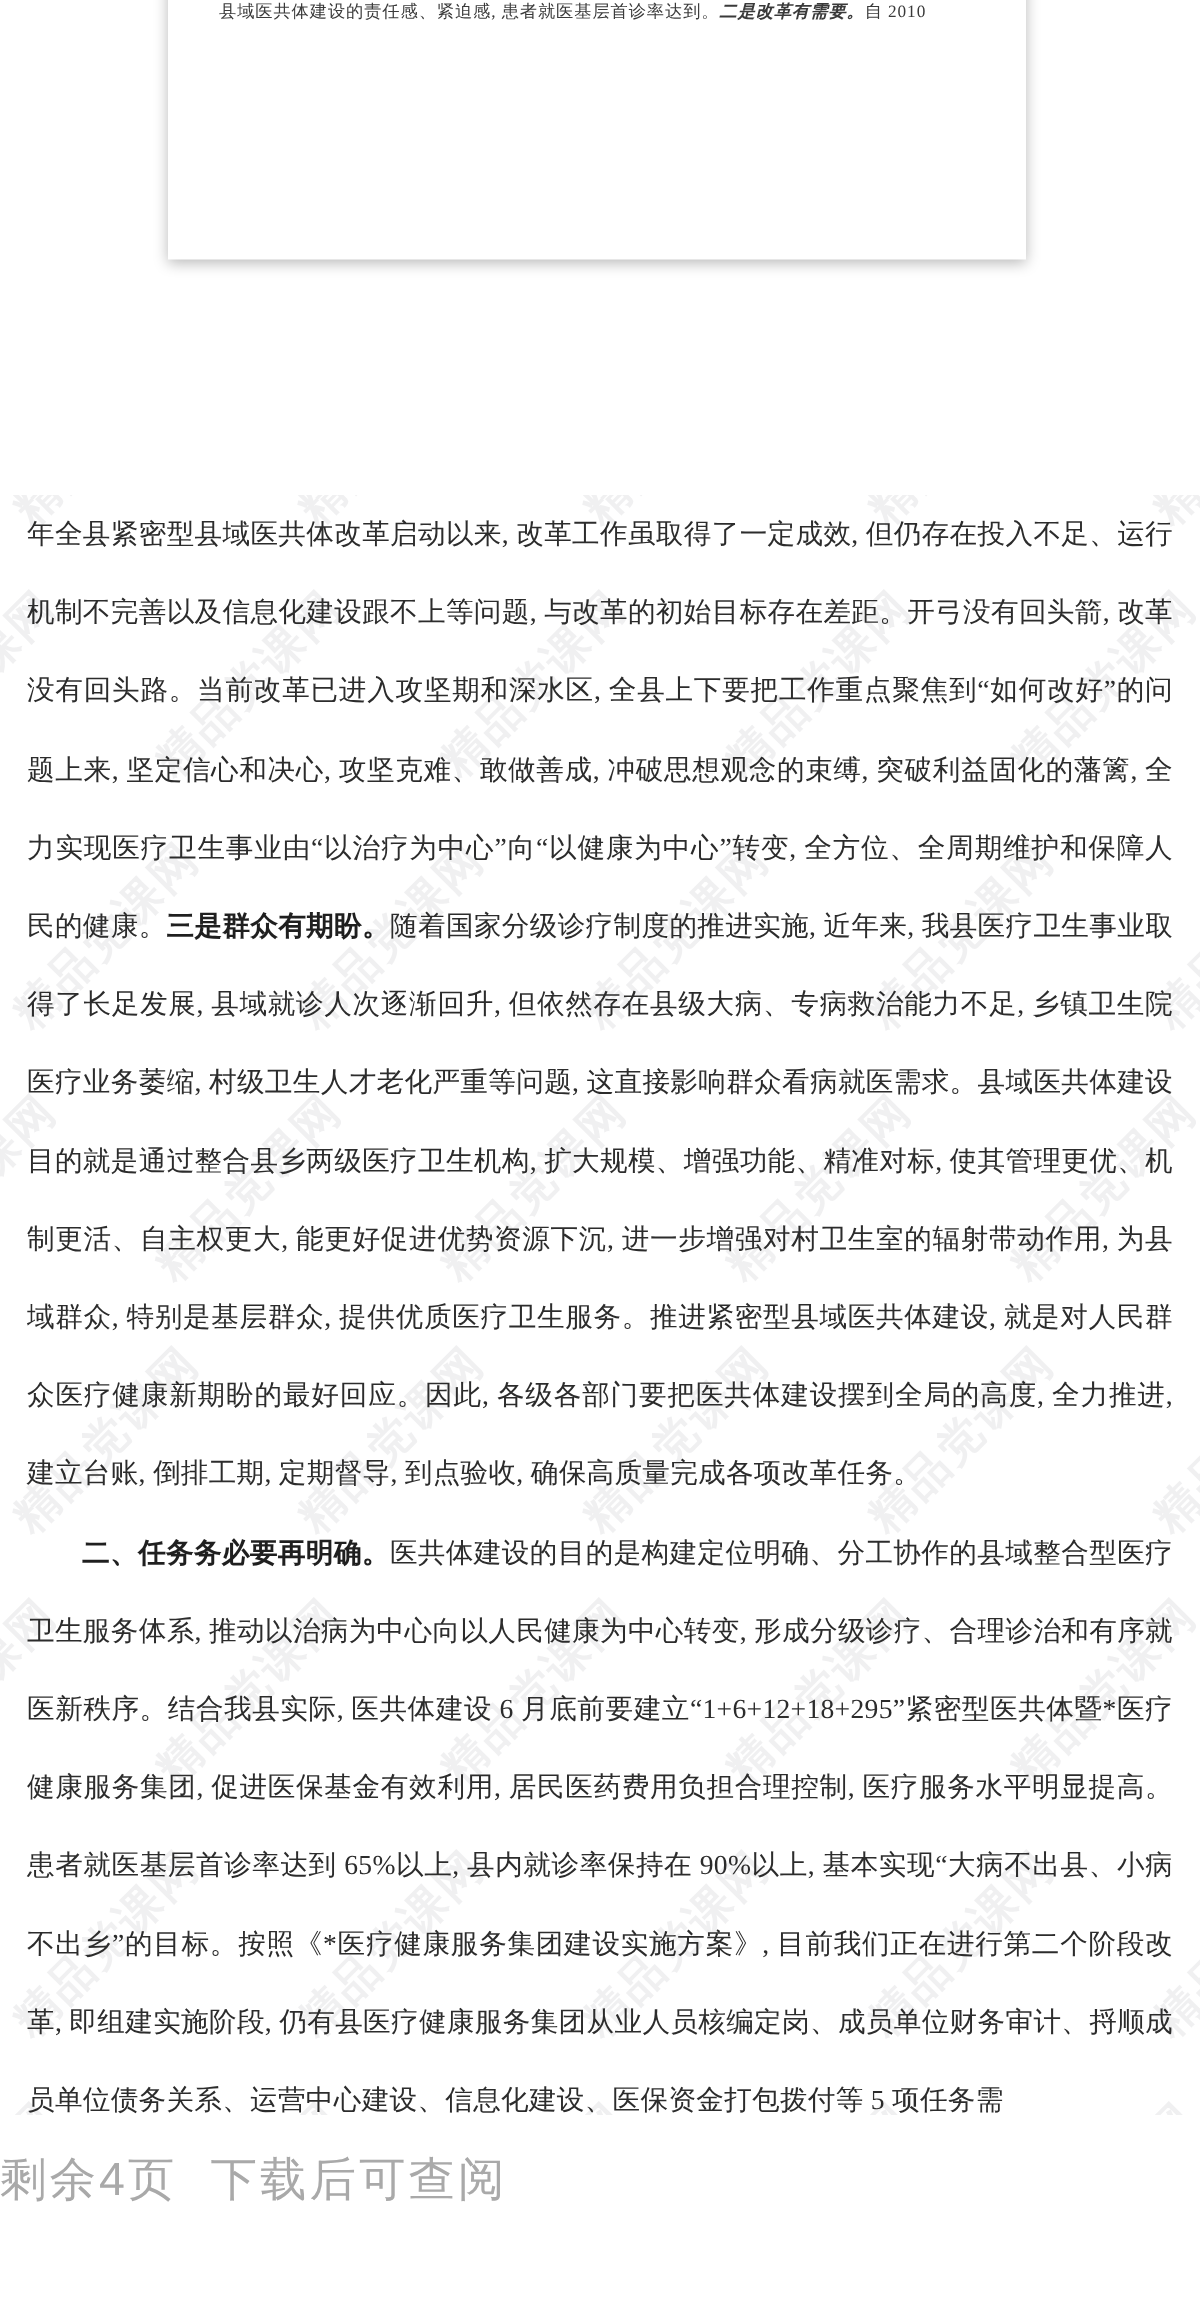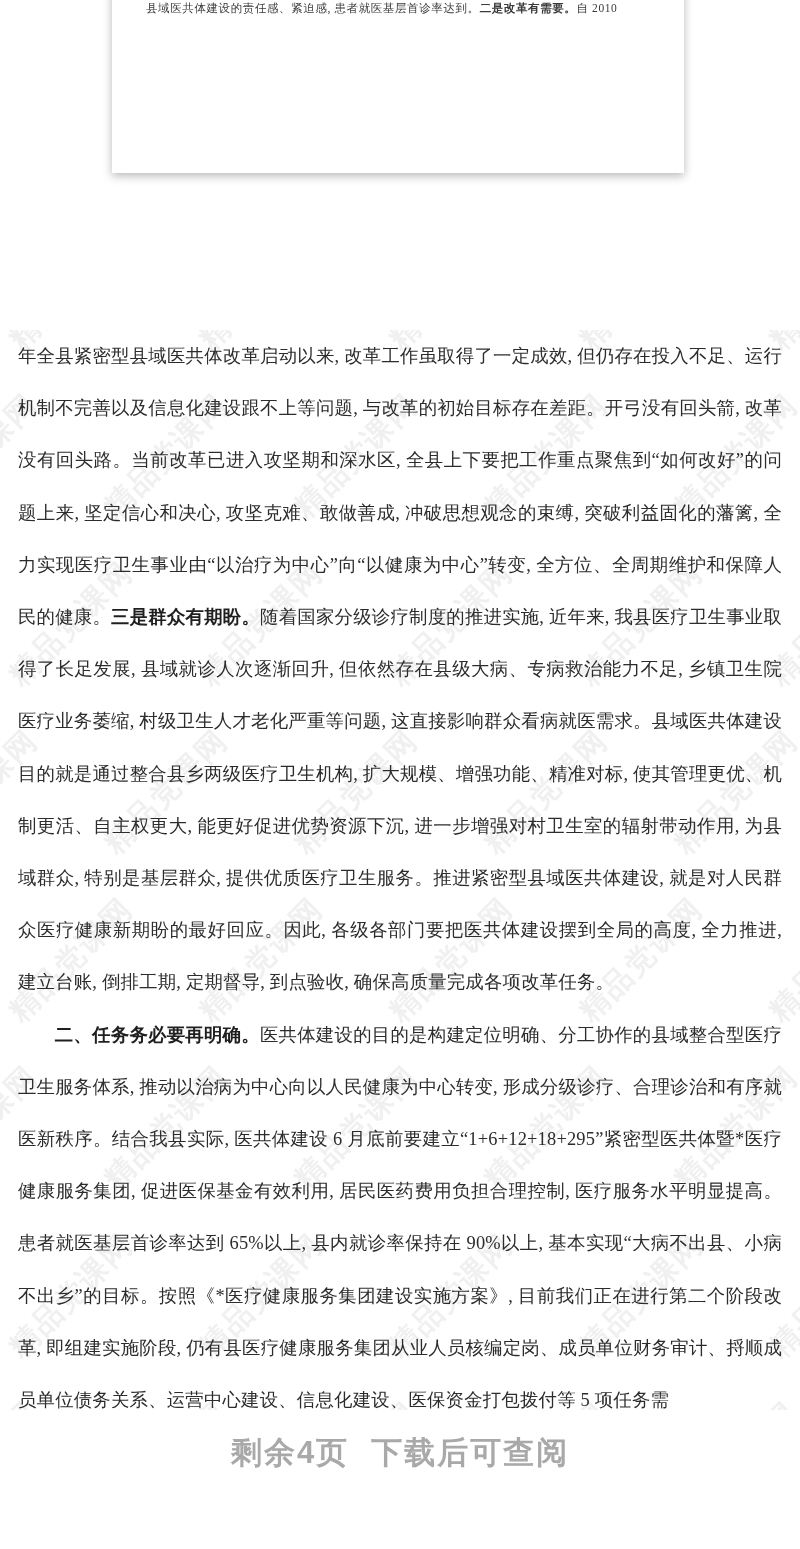--- a/index.html
+++ b/index.html
@@ -36,21 +36,21 @@
     padding: 0 34px;
   }
   .card-line {
     font-size: 11.5px;
     line-height: 30px;
     letter-spacing: 0.6px;
     color: #3a3a3a;
     white-space: nowrap;
     font-family: "Liberation Serif", "DejaVu Serif", serif;
   }
-  .card-line b { font-weight: 700; }
+  .card-line b { font-weight: 700; font-style: italic; }
 
   
   .doc-body {
     position: absolute;
     left: 0;
     top: 330px;
     width: 800px;
     height: 1080px;
     overflow: hidden;
   }
@@ -92,27 +92,25 @@
     transform-origin: left top;
     letter-spacing: 2px;
   }
 
   
   .footer-note {
     position: absolute;
     left: 0;
     top: 1432px;
     width: 800px;
-    text-align: center;
     font-family: "Liberation Sans", "DejaVu Sans", sans-serif;
     font-size: 31px;
     color: #a9a9a9;
     letter-spacing: 2px;
     user-select: none;
-    font-weight: bold;
   }
   .footer-note .gap { display: inline-block; width: 22px; }
 </style>
 </head>
 <body>
 
 <div class="page-card-top">
   <div class="card-inner">
 
     <div class="card-line">

